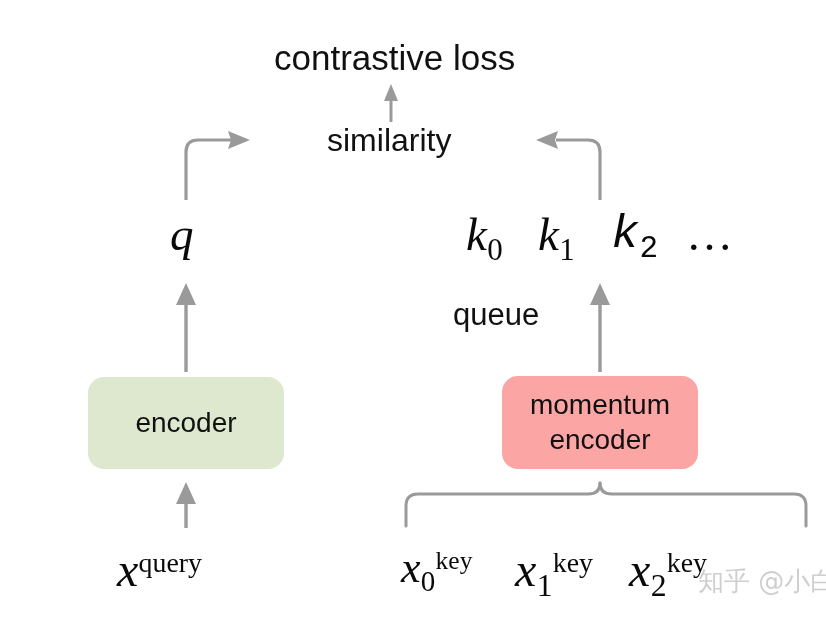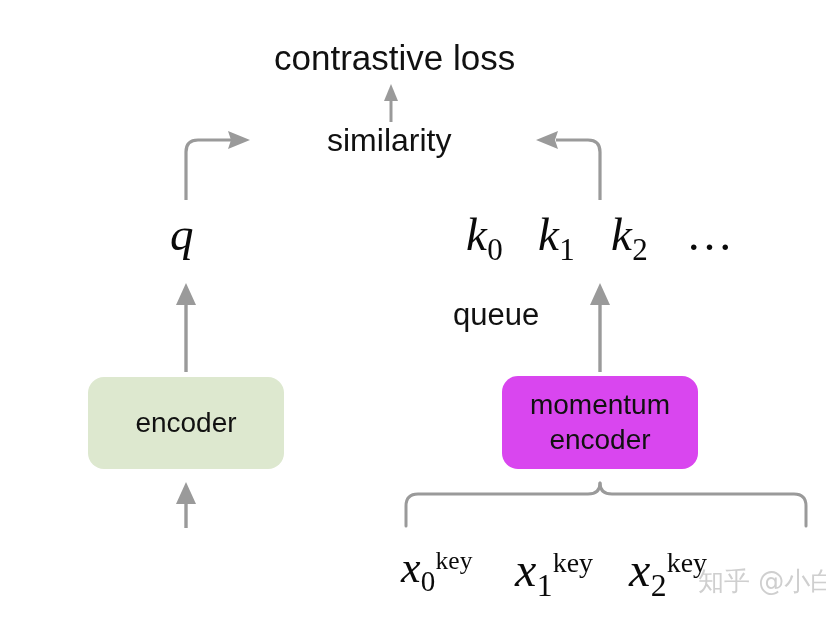--- a/index.html
+++ b/index.html
@@ -136,37 +136,40 @@
   </div>
 
   <div class="math" style="left:466px; top:211px; font-size:47px;">
     <span class="var">k</span><span class="sub">0</span>
   </div>
 
   <div class="math" style="left:538px; top:211px; font-size:47px;">
     <span class="var">k</span><span class="sub">1</span>
   </div>
 
-  <div class="math" style="left:611px; top:211px; font-size:47px;">
+  <div class="math" style="left:611px; top:211px; font-size:47px;font-family:Liberation Mono, monospace;">
     <span class="var">k</span><span class="sub">2</span>
   </div>
 
   <div class="math" style="left:686px; top:211px; font-size:47px;">
     <span class="dots">…</span>
   </div>
 
   <div class="enc-box" style="left:88px; top:377px; width:196px; height:92px; background:#dde8cf; font-size:28px;">
     <span>encoder</span>
   </div>
 
-  <div class="enc-box" style="left:502px; top:376px; width:196px; height:93px; background:#d946ef; font-size:28px; flex-direction:column;">
+  <div class="enc-box" style="left:502px; top:376px; width:196px; height:93px; background:#fca5a5; font-size:28px; flex-direction:column;">
     <span>momentum</span>
     <span>encoder</span>
   </div>
 
+  <div class="math" style="left:117px; top:546px; font-size:48px;">
+    <span class="var">x</span><span class="sup">query</span>
+  </div>
 
   <div class="math" style="left:401px; top:546px; font-size:44px;">
     <span class="var">x</span><span class="sub">0</span><span class="sup">key</span>
   </div>
 
   <div class="math" style="left:515px; top:546px; font-size:48px;">
     <span class="var">x</span><span class="sub">1</span><span class="sup">key</span>
   </div>
 
   <div class="math" style="left:629px; top:546px; font-size:48px;">

